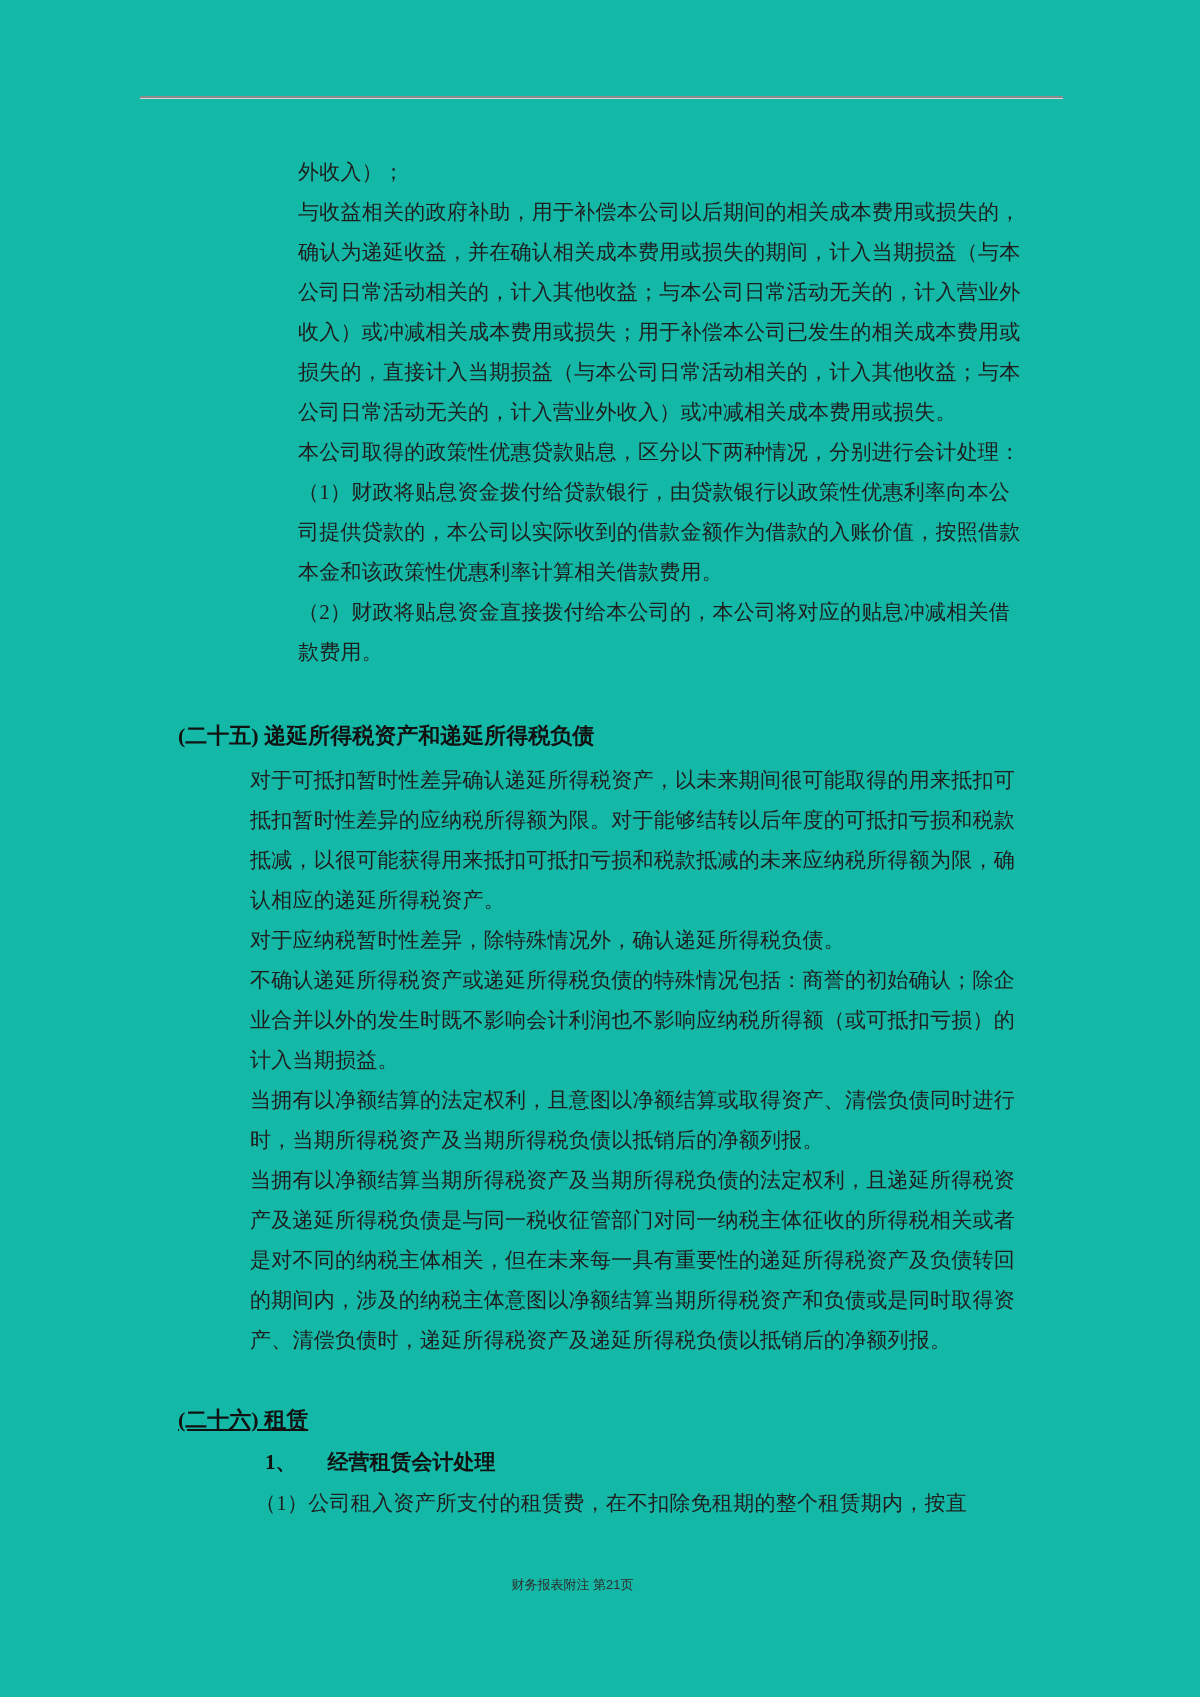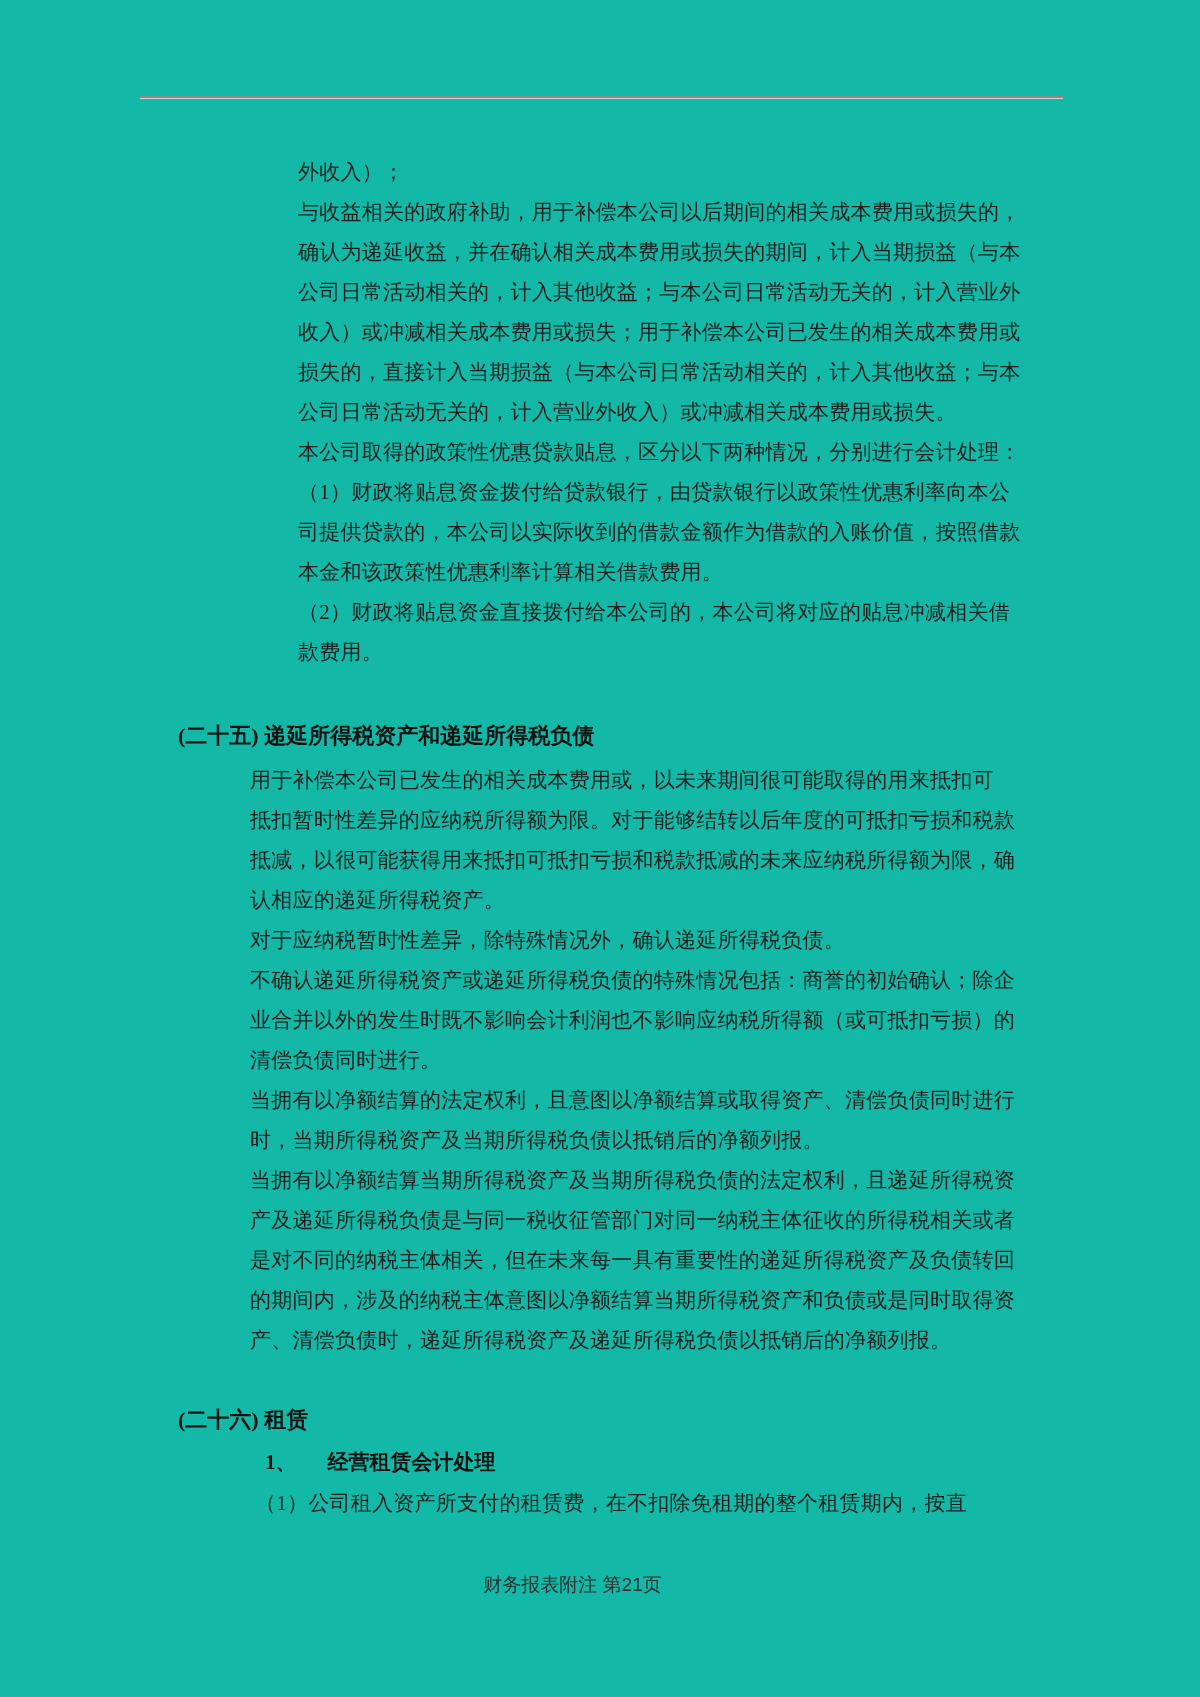--- a/index.html
+++ b/index.html
@@ -50,21 +50,21 @@
     color: #111111;
     white-space: pre;
     text-align: right;
   }
   .heading-25 { top: 716px; }
   .block-25 {
     left: 250px;
     top: 760px;
     width: 790px;
   }
-  .heading-26 { top: 1400px; }
+  .heading-26 { top: 1400px; text-decoration: underline; }
   .sub-heading {
     position: absolute;
     left: 265px;
     top: 1442px;
     height: 40px;
     line-height: 40px;
     font-size: 21px;
     font-weight: bold;
     color: #111111;
     display: flex;
@@ -76,21 +76,21 @@
     top: 1483px;
     width: 790px;
   }
   .footer {
     position: absolute;
     left: 0;
     top: 1572px;
     width: 1145px;
     text-align: center;
     font-family: "Liberation Sans", "DejaVu Sans", sans-serif;
-    font-size: 19px;
+    font-size: 13px;
     color: #2f2f2f;
     height: 26px;
     line-height: 26px;
   }
 </style>
 </head>
 <body>
 
 <div class="page">
 
@@ -108,28 +108,28 @@
       <div class="tline">（1）财政将贴息资金拨付给贷款银行，由贷款银行以政策性优惠利率向本公</div>
       <div class="tline">司提供贷款的，本公司以实际收到的借款金额作为借款的入账价值，按照借款</div>
       <div class="tline">本金和该政策性优惠利率计算相关借款费用。</div>
       <div class="tline">（2）财政将贴息资金直接拨付给本公司的，本公司将对应的贴息冲减相关借</div>
       <div class="tline">款费用。</div>
     </div>
 
   <div class="section-heading heading-25">(二十五) 递延所得税资产和递延所得税负债</div>
 
   <div class="textblock block-25">
-      <div class="tline">用于补偿本公司已发生的相关成本费用或，以未来期间很可能取得的用来抵扣可</div>
+      <div class="tline">对于可抵扣暂时性差异确认递延所得税资产，以未来期间很可能取得的用来抵扣可</div>
       <div class="tline">抵扣暂时性差异的应纳税所得额为限。对于能够结转以后年度的可抵扣亏损和税款</div>
       <div class="tline">抵减，以很可能获得用来抵扣可抵扣亏损和税款抵减的未来应纳税所得额为限，确</div>
       <div class="tline">认相应的递延所得税资产。</div>
       <div class="tline">对于应纳税暂时性差异，除特殊情况外，确认递延所得税负债。</div>
       <div class="tline">不确认递延所得税资产或递延所得税负债的特殊情况包括：商誉的初始确认；除企</div>
       <div class="tline">业合并以外的发生时既不影响会计利润也不影响应纳税所得额（或可抵扣亏损）的</div>
-      <div class="tline">清偿负债同时进行。</div>
+      <div class="tline">计入当期损益。</div>
       <div class="tline">当拥有以净额结算的法定权利，且意图以净额结算或取得资产、清偿负债同时进行</div>
       <div class="tline">时，当期所得税资产及当期所得税负债以抵销后的净额列报。</div>
       <div class="tline">当拥有以净额结算当期所得税资产及当期所得税负债的法定权利，且递延所得税资</div>
       <div class="tline">产及递延所得税负债是与同一税收征管部门对同一纳税主体征收的所得税相关或者</div>
       <div class="tline">是对不同的纳税主体相关，但在未来每一具有重要性的递延所得税资产及负债转回</div>
       <div class="tline">的期间内，涉及的纳税主体意图以净额结算当期所得税资产和负债或是同时取得资</div>
       <div class="tline">产、清偿负债时，递延所得税资产及递延所得税负债以抵销后的净额列报。</div>
     </div>
 
   <div class="section-heading heading-26">(二十六) 租赁</div>

